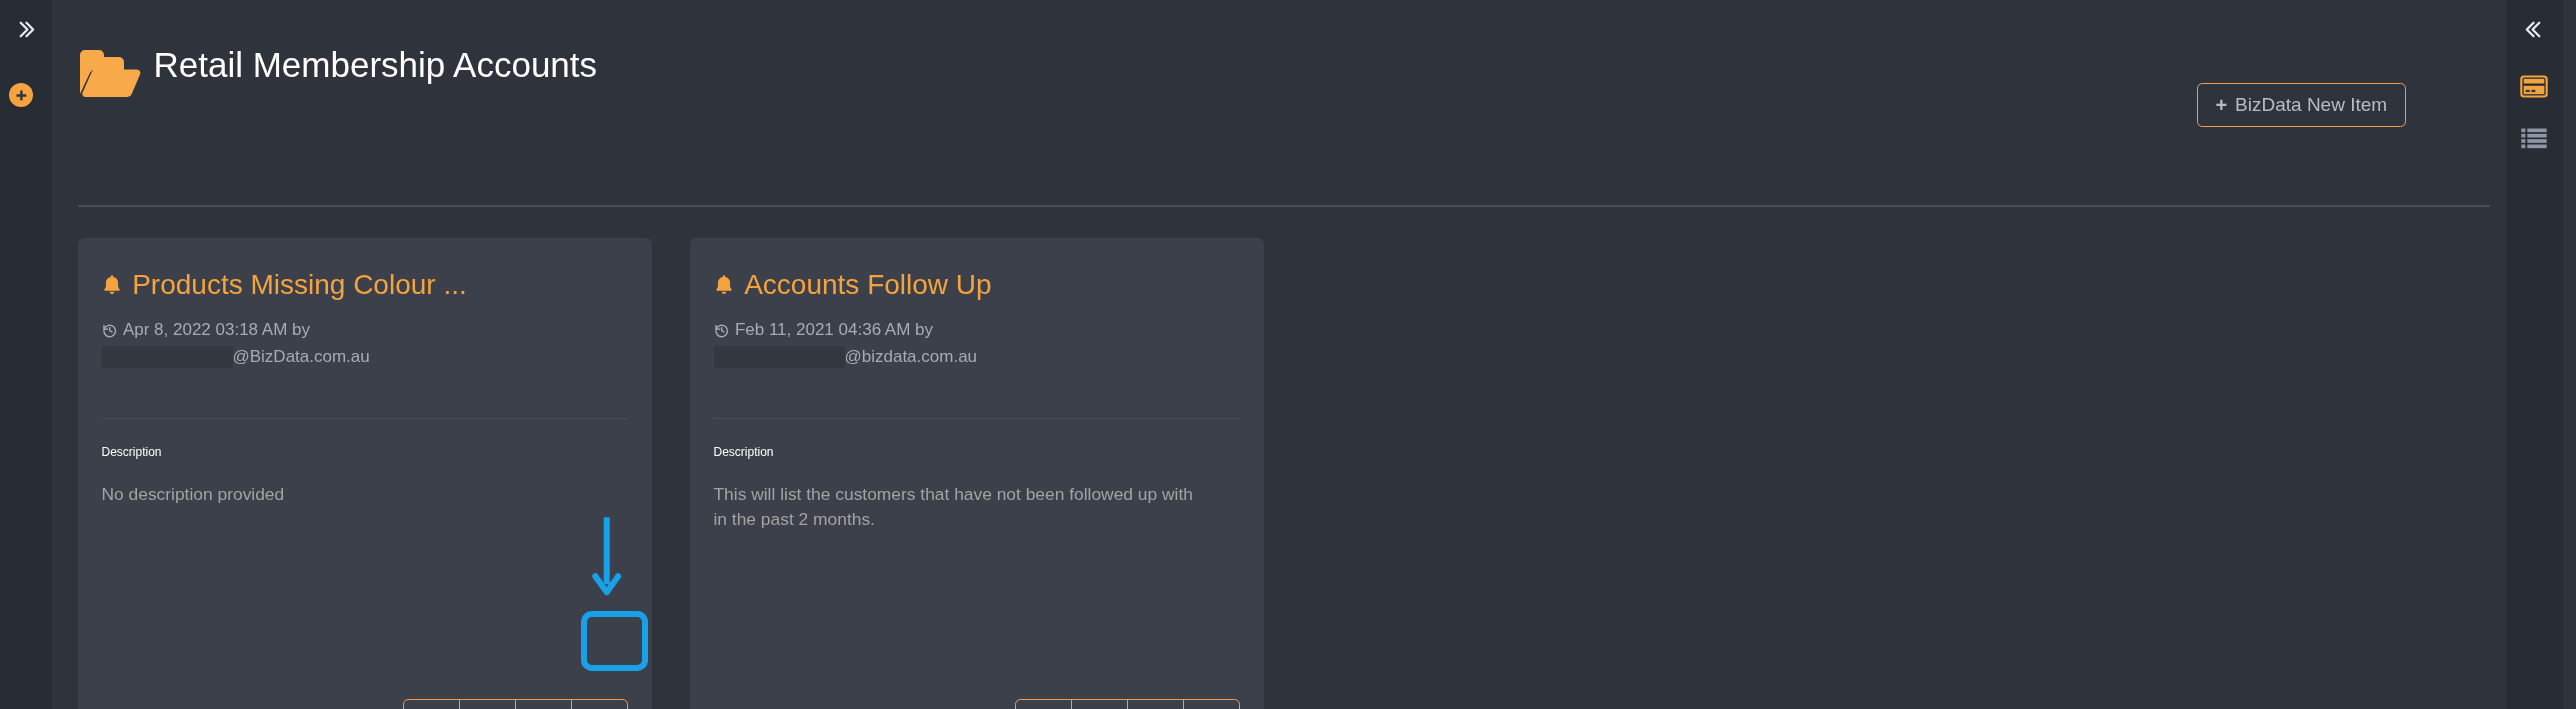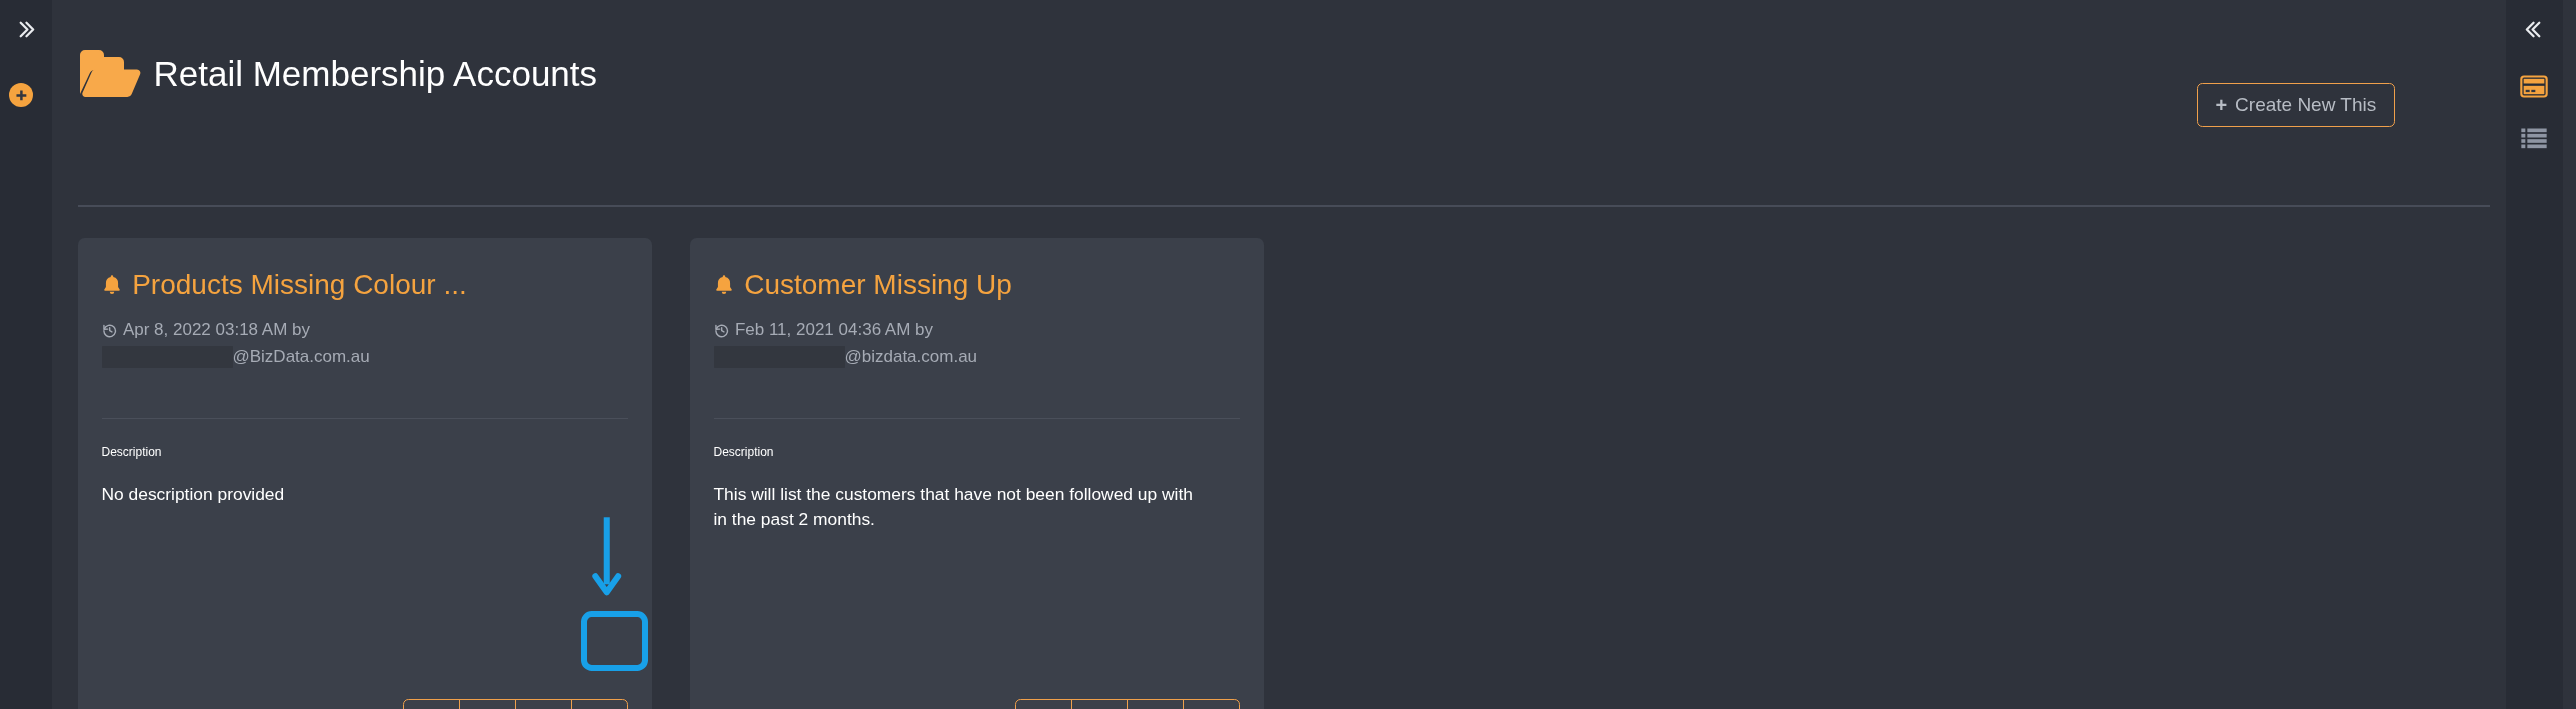--- a/index.html
+++ b/index.html
@@ -52,21 +52,21 @@
   }
   .rail-list-icon {
     position: absolute; left: 2520px; top: 127px;
     width: 28px; height: 23px; cursor: pointer;
   }
 
   
   .main { position: absolute; left: 52px; top: 0; right: 70px; height: 709px; }
 
   .page-header {
-    position: absolute; left: 25.5px; top: 47px; display: flex; align-items: center;
+    position: absolute; left: 25.5px; top: 47px; display: flex; align-items: flex-start;
   }
   .folder-icon { width: 64px; height: 52px; flex: 0 0 auto; }
   .page-title {
     font-size: 35px; font-weight: 400; color: #ffffff;
     letter-spacing: 0px; margin-left: 12px; white-space: nowrap;
     line-height: 1;
   }
 
   .create-btn {
     position: absolute; left: 2145px; top: 83px;
@@ -115,21 +115,21 @@
   .card-rule {
     position: absolute; left: 24px; right: 24px; top: 180px;
     height: 1.3px; background: #4a4f5a;
   }
   .desc-label {
     position: absolute; left: 24px; top: 207px;
     color: #ffffff; font-size: 12px;
   }
   .desc-body {
     position: absolute; left: 24px; top: 244px; width: 490px;
-    color: #ffffff; font-size: 17.4px; line-height: 1.45;
+    color: #a3a3a3; font-size: 17.4px; line-height: 1.45;
   }
 
   .btn-group {
     position: absolute; right: 24px; bottom: 25.5px;
     display: flex;
   }
   .icon-btn {
     width: 57px; height: 52px;
     border: 1.3px solid #f0a04b;
     background: transparent;
@@ -176,21 +176,21 @@
     <div class="page-header">
       <svg class="folder-icon" viewBox="0 0 64 52">
         <path d="M2 8a5 5 0 0 1 5-5h14a5 5 0 0 1 5 5v2h15a5 5 0 0 1 5 5v8H17a6 6 0 0 0-5.6 3.9L2 47z" fill="#f8a94a"></path>
         <path d="M13.5 25.5A4.5 4.5 0 0 1 17.7 22.5H59a3.4 3.4 0 0 1 3.1 4.7L53.6 47.2A4.6 4.6 0 0 1 49.3 50H7.5a3.2 3.2 0 0 1-3-4.3z" fill="#f8a94a"></path>
       </svg>
       <div class="page-title">Retail Membership Accounts</div>
     </div>
 
     <button class="create-btn">
       <span class="plus-glyph">+</span>
-      <span>Create New This</span>
+      <span>BizData New Item</span>
     </button>
 
     <div class="header-divider"></div>
 
     <div class="cards">
 
       <div class="card">
         <div class="card-title">
           <svg class="bell-icon" viewBox="0 0 24 26">
             <path d="M12 1.2a1.5 1.5 0 0 1 1.5 1.5v.6A7.6 7.6 0 0 1 19.3 11v4.3l1.9 3.1a.9.9 0 0 1-.8 1.4H3.6a.9.9 0 0 1-.8-1.4l1.9-3.1V11a7.6 7.6 0 0 1 5.8-7.7v-.6A1.5 1.5 0 0 1 12 1.2z" fill="#f5a33f"></path>
@@ -253,21 +253,21 @@
           </div>
         </div>
       </div>
 
       <div class="card">
         <div class="card-title">
           <svg class="bell-icon" viewBox="0 0 24 26">
             <path d="M12 1.2a1.5 1.5 0 0 1 1.5 1.5v.6A7.6 7.6 0 0 1 19.3 11v4.3l1.9 3.1a.9.9 0 0 1-.8 1.4H3.6a.9.9 0 0 1-.8-1.4l1.9-3.1V11a7.6 7.6 0 0 1 5.8-7.7v-.6A1.5 1.5 0 0 1 12 1.2z" fill="#f5a33f"></path>
             <path d="M9.3 21.2h5.4a2.7 2.7 0 0 1-5.4 0z" fill="#f5a33f"></path>
           </svg>
-          <span>Customer Missing Up</span>
+          <span>Accounts Follow Up</span>
         </div>
 
         <div class="card-meta">
           <div class="meta-line1">
             <svg class="history-icon" viewBox="0 0 24 24" fill="none" stroke="#a6abb5" stroke-width="2.2" stroke-linecap="round" stroke-linejoin="round">
               <path d="M3.5 9.5A9 9 0 1 1 3 12"></path>
               <polyline points="3 4 3.2 9.7 9 9.5"></polyline>
               <polyline points="12 7.5 12 12 15.5 14"></polyline>
             </svg>
             <span>Feb 11, 2021 04:36 AM by</span>

